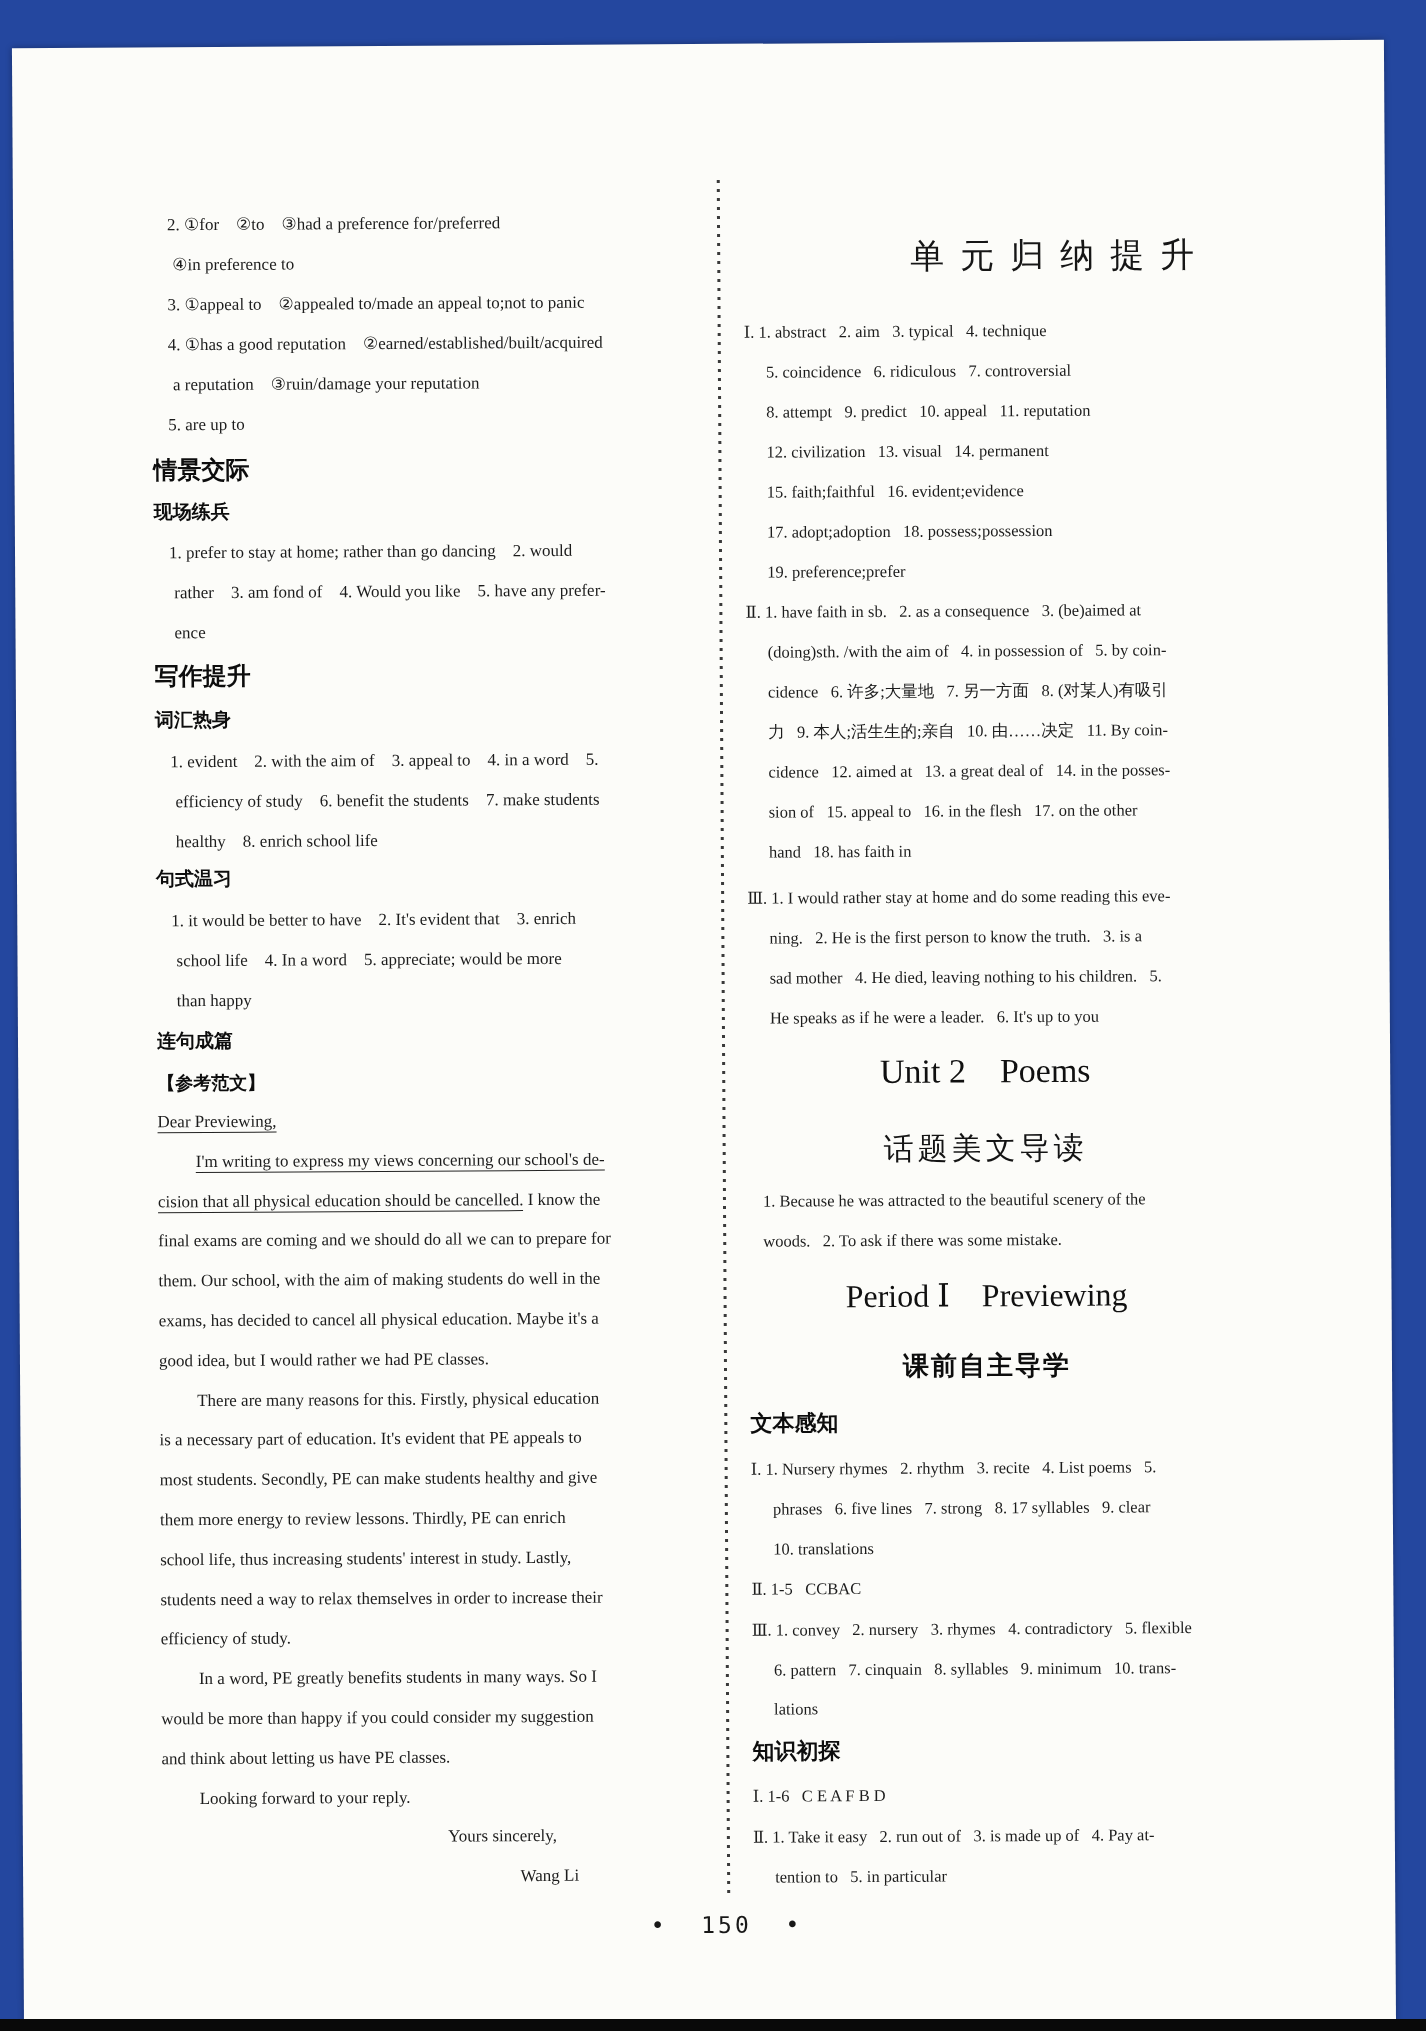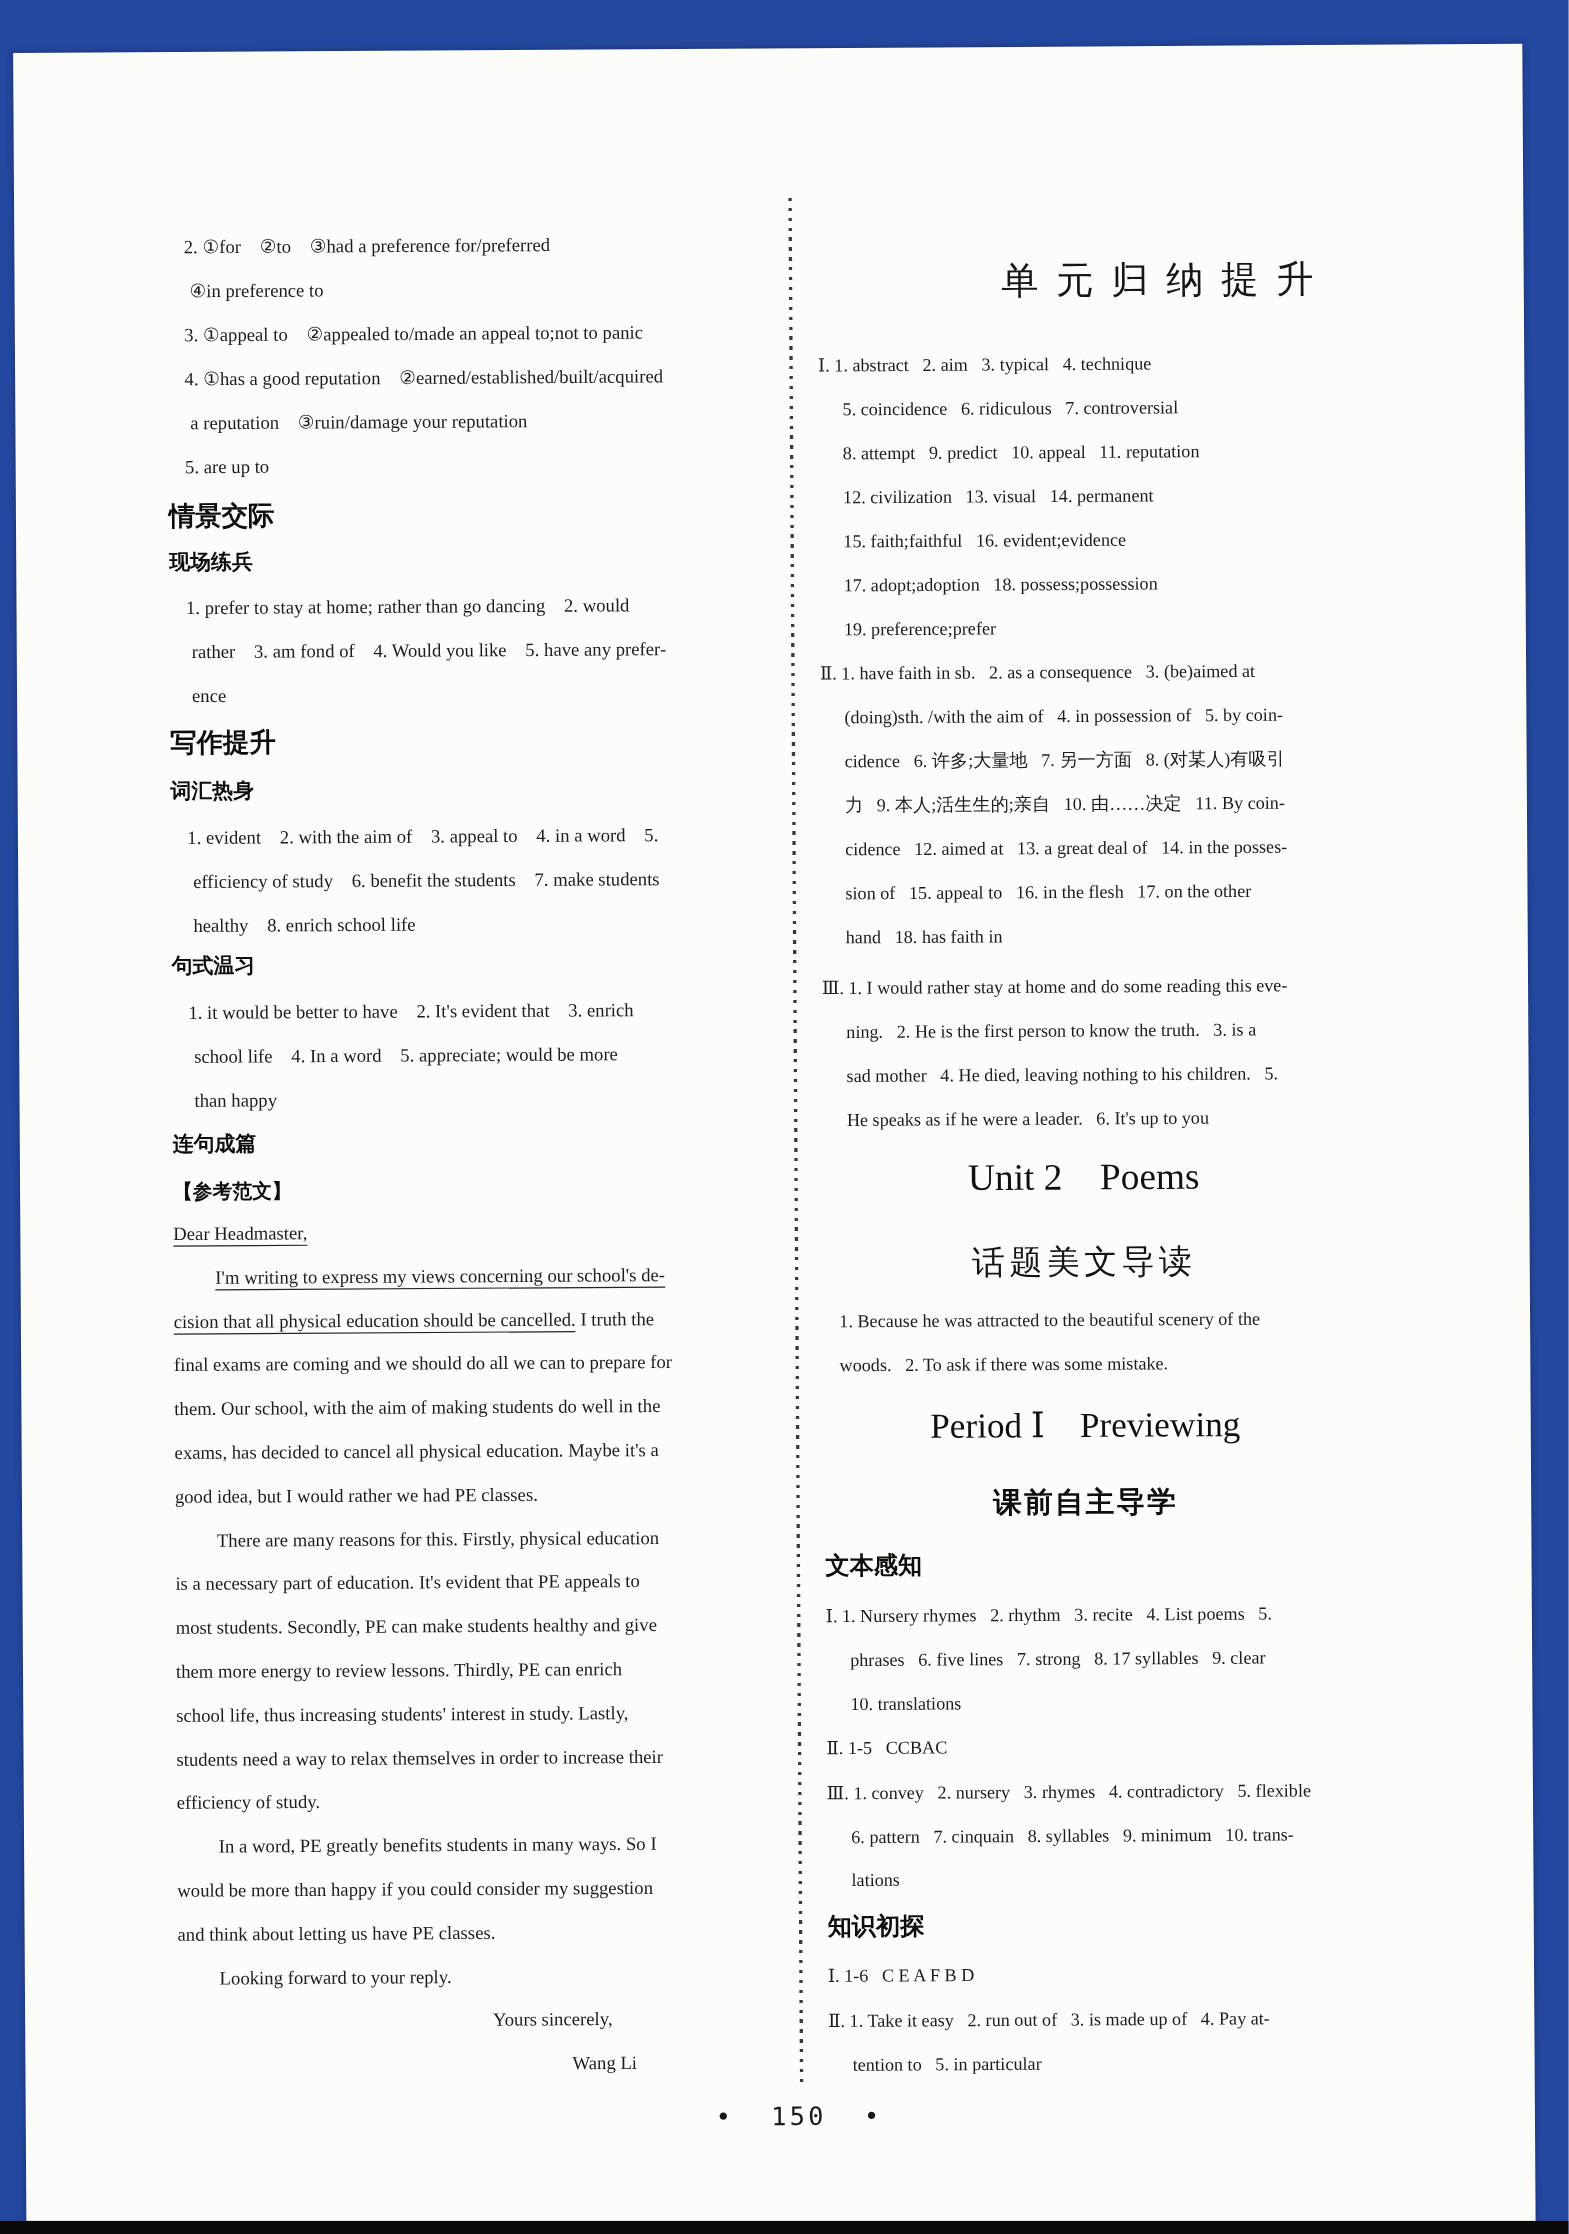--- a/index.html
+++ b/index.html
@@ -119,23 +119,23 @@
   <div class="blk lcol" style="top:854px;">
     <div class="t num">1. it would be better to have    2. It's evident that    3. enrich</div>
     <div class="t cont">school life    4. In a word    5. appreciate; would be more</div>
     <div class="t cont">than happy</div>
   </div>
 
   <div class="blk lcol hd sub" style="top:982px;">连句成篇</div>
   <div class="blk lcol hd ref" style="top:1023px;">【参考范文】</div>
 
   <div class="blk lcol letter" style="top:1055px;width:545px;">
-    <div class="t"><span class="u">Dear Headmaster,</span></div>
+    <div class="t"><span class="u">Dear Previewing,</span></div>
     <div class="t ind"><span class="u">I'm writing to express my views concerning our school's de-</span></div>
-    <div class="t"><span class="u">cision that all physical education should be cancelled.</span><span> I truth the</span></div>
+    <div class="t"><span class="u">cision that all physical education should be cancelled.</span><span> I know the</span></div>
     <div class="t">final exams are coming and we should do all we can to prepare for</div>
     <div class="t">them. Our school, with the aim of making students do well in the</div>
     <div class="t">exams, has decided to cancel all physical education. Maybe it's a</div>
     <div class="t">good idea, but I would rather we had PE classes.</div>
     <div class="t ind">There are many reasons for this. Firstly, physical education</div>
     <div class="t">is a necessary part of education. It's evident that PE appeals to</div>
     <div class="t">most students. Secondly, PE can make students healthy and give</div>
     <div class="t">them more energy to review lessons. Thirdly, PE can enrich</div>
     <div class="t">school life, thus increasing students' interest in study. Lastly,</div>
     <div class="t">students need a way to relax themselves in order to increase their</div>

